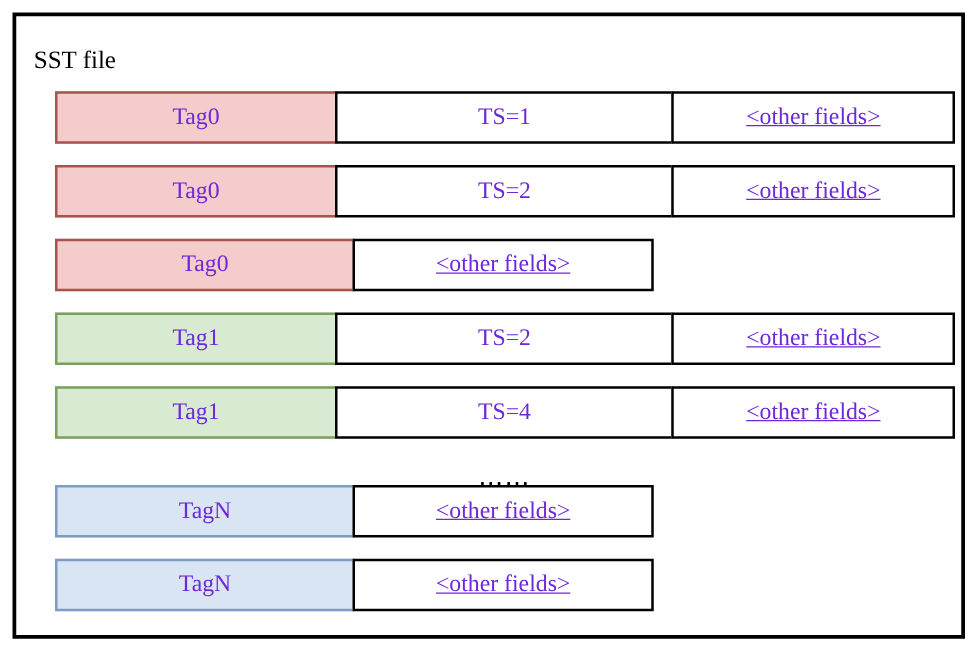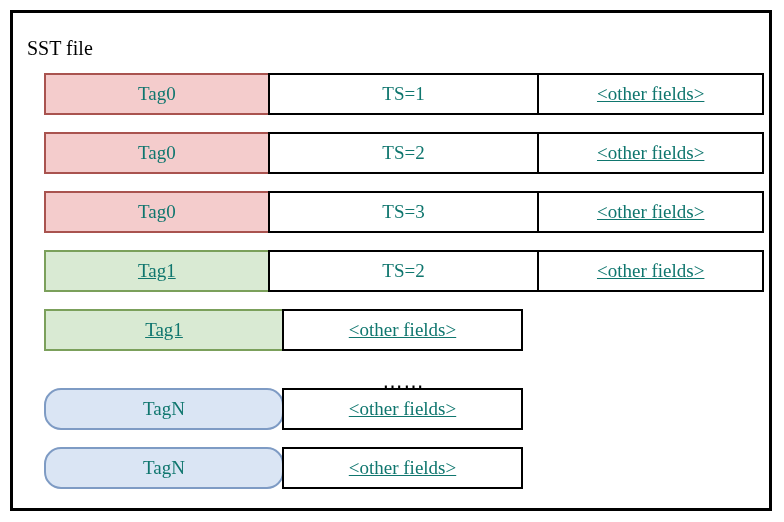--- a/index.html
+++ b/index.html
@@ -45,21 +45,21 @@
     height: 42px;
     display: flex;
     box-sizing: border-box;
   }
   .cell {
     box-sizing: border-box;
     display: flex;
     align-items: center;
     justify-content: center;
     font-size: 19px;
-    color: #0f766e;
+    color: #6d28d9;
     white-space: nowrap;
   }
   .cell-tag {
     width: 240px;
     border: 2px solid #000000;
   }
   .cell-ts {
     width: 289px;
     border: 2px solid #000000;
     border-left-width: 2px;
@@ -68,22 +68,22 @@
   }
   .cell-other {
     width: 241px;
     border: 2px solid #000000;
     background: #ffffff;
     margin-left: -2px;
     text-decoration: underline;
   }
   
   .tag-pink  { background: #f4cccc; border-color: #a9534f; }
-  .tag-green { background: #d9ead3; border-color: #7ba05b; text-decoration: underline; }
-  .tag-blue  { background: #dae5f4; border-color: #7e9bc4; border-radius: 17px; }
+  .tag-green { background: #d9ead3; border-color: #7ba05b; }
+  .tag-blue  { background: #dae5f4; border-color: #7e9bc4; }
 
   
   #ellipsis-separator {
     position: absolute;
     left: 270px;
     width: 241px;
     top: 356px;
     height: 24px;
     display: flex;
     align-items: center;
@@ -109,30 +109,30 @@
           <div class="cell cell-ts">TS=1</div>
           <div class="cell cell-other">&lt;other fields&gt;</div>
         </div>
         <div class="record-row" style="top: 119px;">
           <div class="cell cell-tag tag-pink">Tag0</div>
           <div class="cell cell-ts">TS=2</div>
           <div class="cell cell-other">&lt;other fields&gt;</div>
         </div>
         <div class="record-row" style="top: 178px;">
           <div class="cell cell-tag tag-pink">Tag0</div>
-          <div class="cell cell-ts">TS=3</div>
           <div class="cell cell-other">&lt;other fields&gt;</div>
         </div>
         <div class="record-row" style="top: 237px;">
           <div class="cell cell-tag tag-green">Tag1</div>
           <div class="cell cell-ts">TS=2</div>
           <div class="cell cell-other">&lt;other fields&gt;</div>
         </div>
         <div class="record-row" style="top: 296px;">
           <div class="cell cell-tag tag-green">Tag1</div>
+          <div class="cell cell-ts">TS=4</div>
           <div class="cell cell-other">&lt;other fields&gt;</div>
         </div>
         <div class="record-row" style="top: 375px;">
           <div class="cell cell-tag tag-blue">TagN</div>
           <div class="cell cell-other">&lt;other fields&gt;</div>
         </div>
         <div class="record-row" style="top: 434px;">
           <div class="cell cell-tag tag-blue">TagN</div>
           <div class="cell cell-other">&lt;other fields&gt;</div>
         </div>

